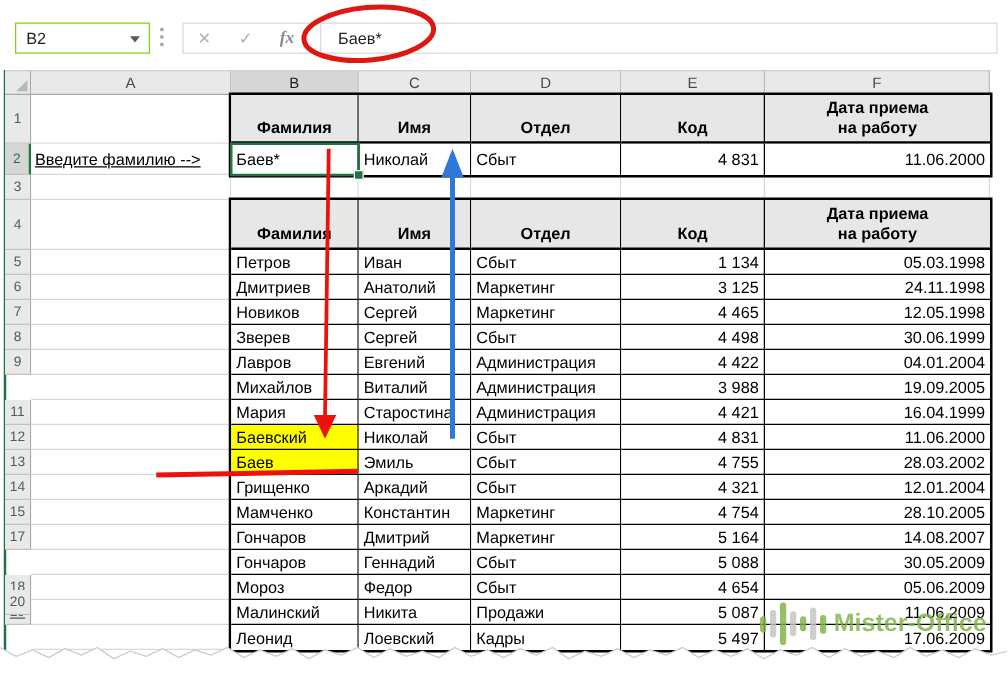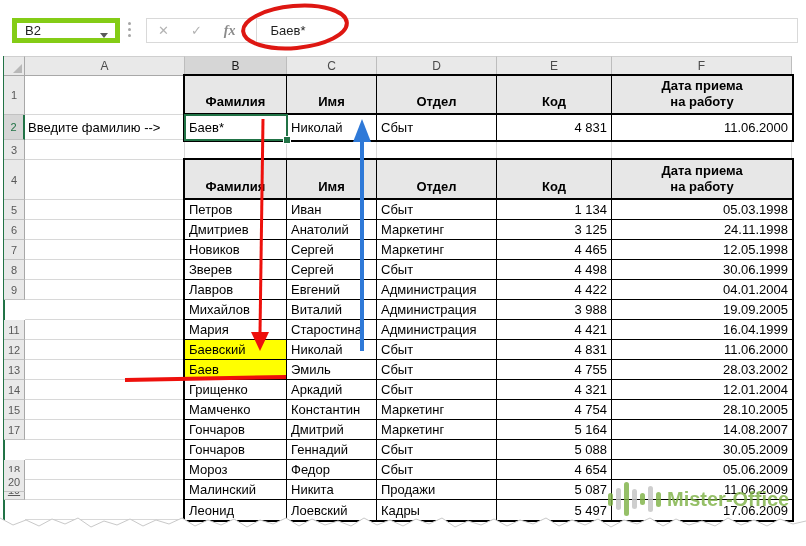--- a/index.html
+++ b/index.html
@@ -1,21 +1,21 @@
 <!DOCTYPE html>
 <html><head>
 <meta charset="utf-8">
 <style>
   html,body{margin:0;padding:0;background:#fff;}
   #stage{position:relative;width:806px;height:546px;background:#fff;overflow:hidden;
          font-family:"Liberation Sans","DejaVu Sans",sans-serif;}
 
   
   .toolbar{position:absolute;left:0;top:0;width:806px;height:47px;background:#fff;}
-  .name-box{position:absolute;left:12px;top:18px;width:108px;height:25px;border:5px solid #84cc16;
+  .name-box{position:absolute;left:12px;top:18px;width:108px;height:25px;border:1px solid #84cc16;
             background:#fff;box-sizing:border-box;display:flex;align-items:center;padding-left:8px;
             font-size:13px;color:#1f1f1f;}
   .name-arrow{position:absolute;right:7px;top:10px;width:0;height:0;
               border-left:4px solid transparent;border-right:4px solid transparent;border-top:5px solid #5a5a5a;}
   .dots{position:absolute;left:128px;top:22px;display:flex;flex-direction:column;gap:3px;}
   .dots i{width:3px;height:3px;border-radius:50%;background:#a6a6a6;}
   .fbar{position:absolute;left:146px;top:18px;width:652px;height:25px;border:1px solid #d9d9d9;
         background:#fff;box-sizing:border-box;display:flex;align-items:center;}
   .fbtn{color:#b3b3b3;font-size:13px;padding:0 11px;cursor:default;}
   .fx{font-family:"Liberation Serif","DejaVu Serif",serif;font-style:italic;font-weight:bold;color:#8b8b8b;font-size:14px;}
@@ -32,21 +32,21 @@
           border-right:1px solid #a8a8a8;border-top:1px solid #cfcfcf;border-bottom:1px solid #a8a8a8;}
   .corner:after{content:"";position:absolute;right:2px;bottom:2px;width:0;height:0;
           border-left:9px solid transparent;border-bottom:9px solid #b8b8b8;}
   .rowhdr{position:absolute;left:4px;width:21px;background:#e9e9e9;box-sizing:border-box;
           border-right:1px solid #a8a8a8;border-bottom:1px solid #c2c2c2;
           display:flex;align-items:center;justify-content:center;font-size:11px;color:#585858;}
   .rowhdr.sel{background:#d6d6d6;border-right:2px solid #217346;color:#217346;}
 
   .cell{position:absolute;background:#fff;box-sizing:border-box;border-right:1px solid #d8d8d8;
         border-bottom:1px solid #d8d8d8;display:flex;align-items:center;padding:0 3px;
-        font-size:13px;color:#000;white-space:nowrap;overflow:hidden;}
+        font-size:13px;color:#000;white-space:nowrap;overflow:hidden;text-decoration:underline;}
 
   
   .tbl{position:absolute;display:grid;border:2px solid #000;background:#fff;}
   .tcell{box-sizing:border-box;border-right:1px solid #000;border-bottom:1px solid #000;
          display:flex;align-items:center;padding:0 4px;font-size:13px;color:#000;
          white-space:nowrap;overflow:hidden;background:#fff;}
   .tcell.lastc{border-right:none;} .tcell.lastr{border-bottom:none;}
   .tcell.hdr{background:#e7e7e7;font-weight:bold;justify-content:center;align-items:flex-end;
              padding-bottom:3px;border-bottom-width:2px;white-space:pre-line;text-align:center;line-height:1.25;}
   .tcell.num{justify-content:flex-end;}

